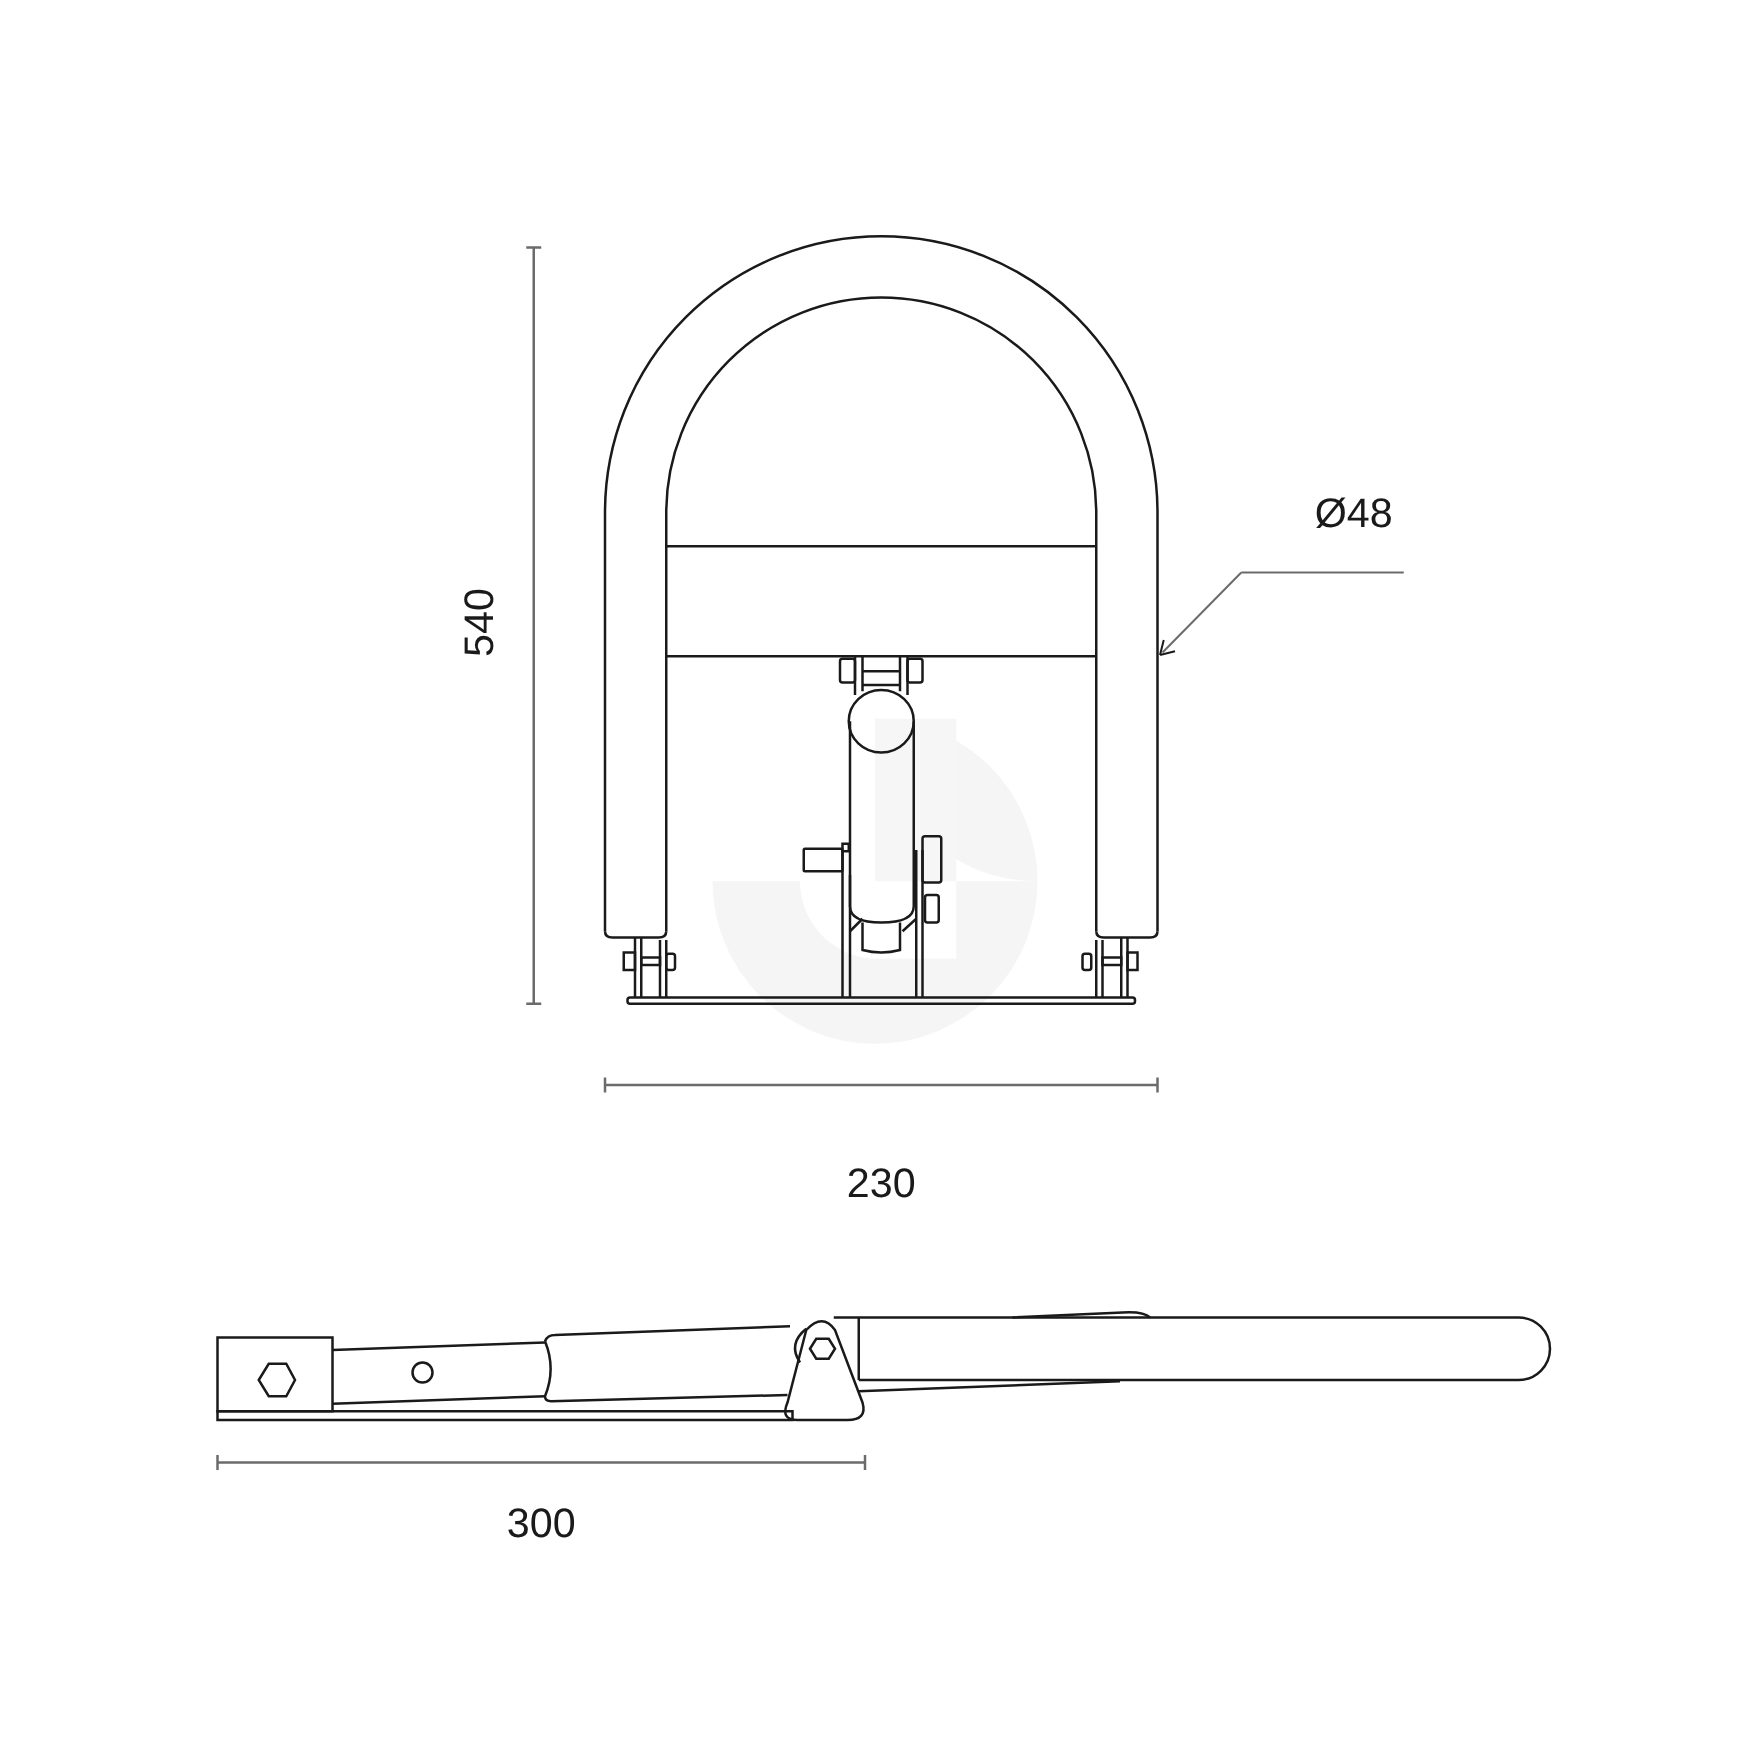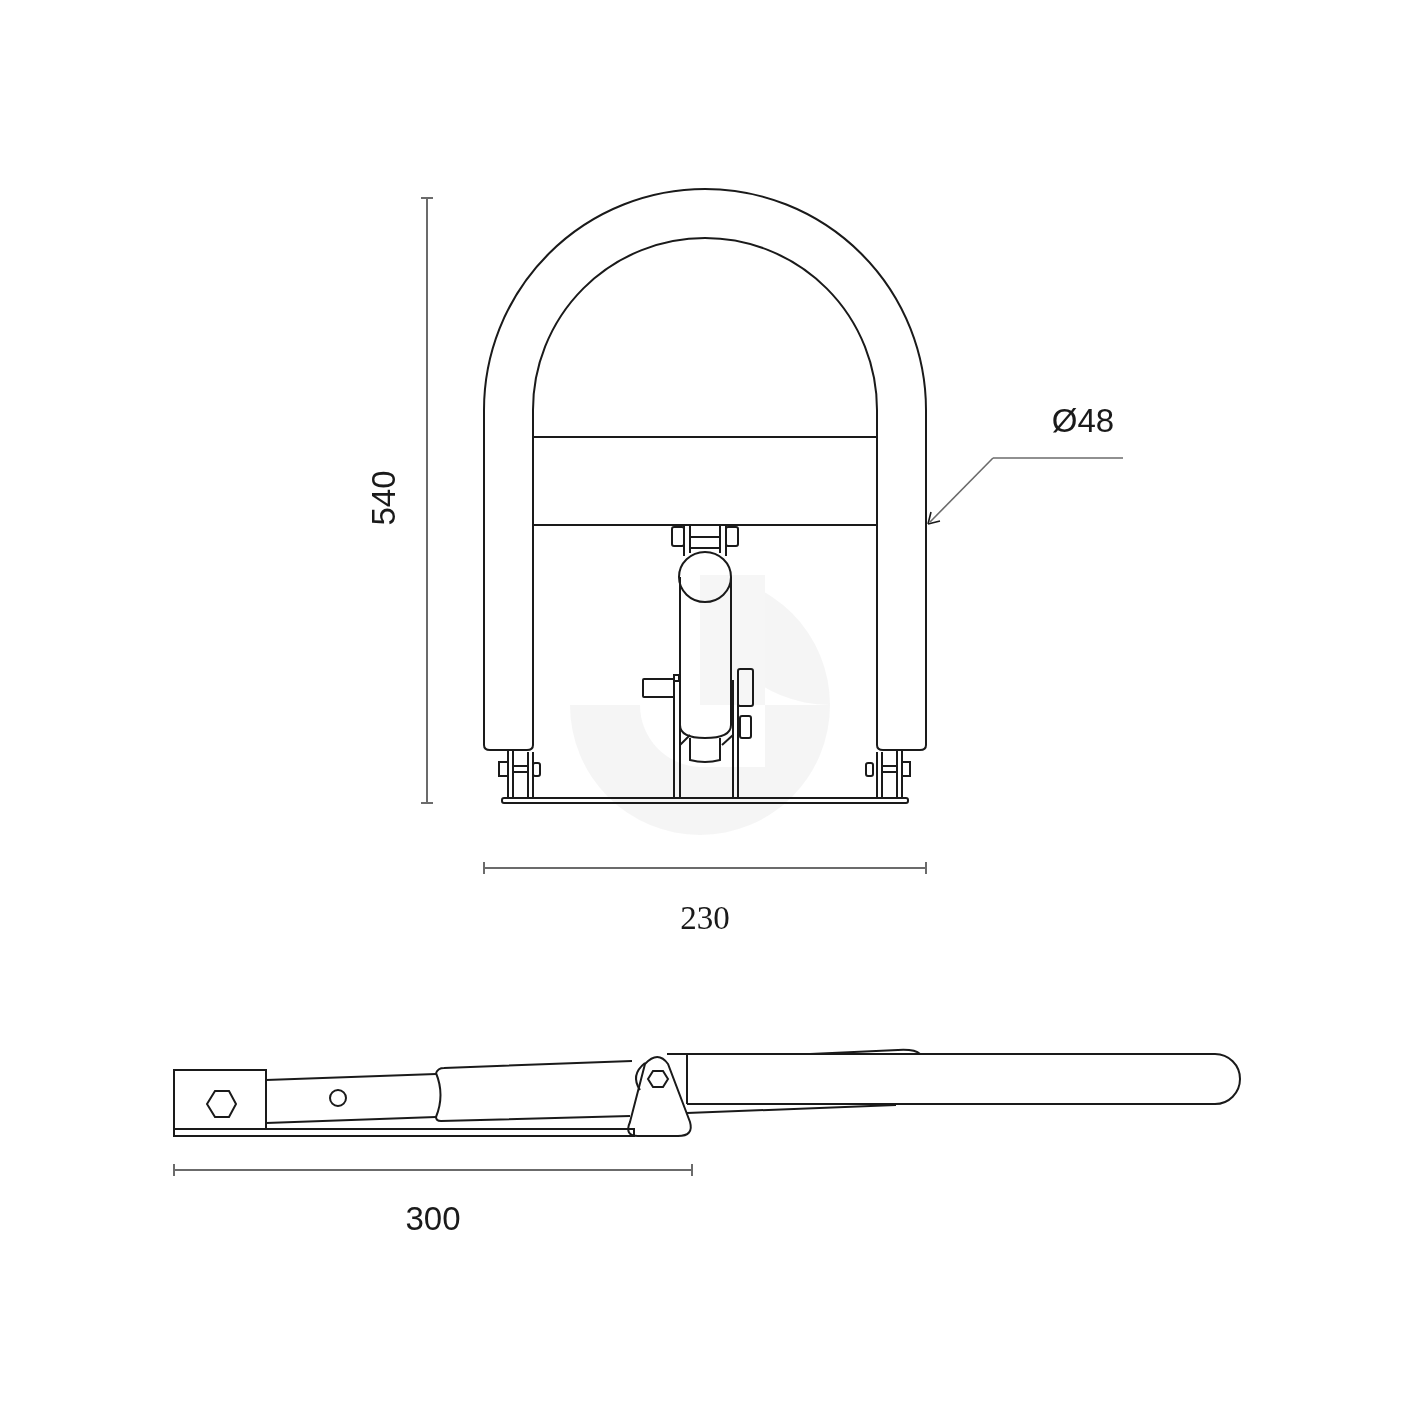--- a/index.html
+++ b/index.html
@@ -2,23 +2,23 @@
 <html><head>
 <meta charset="utf-8">
 <style>
   html, body { margin: 0; padding: 0; background: #ffffff; }
   body { width: 1406px; height: 1406px; position: relative; overflow: hidden;
          font-family: "Liberation Sans", sans-serif; }
   #drawing { position: absolute; left: 0; top: 0; width: 1406px; height: 1406px; }
   .dim-label { position: absolute; color: #1a1a1a; font-family: "Liberation Sans", sans-serif;
                font-size: 33px; line-height: 1; white-space: nowrap; }
   #dim-height-label { left: 383px; top: 498px; transform: translate(-50%, -50%) rotate(-90deg); }
-  #dim-width-label { left: 705px; top: 918px; transform: translate(-50%, -50%); font-family: Liberation Serif, serif; }
+  #dim-width-label { left: 705px; top: 946px; transform: translate(-50%, -50%); }
   #dim-length-label { left: 433px; top: 1218px; transform: translate(-50%, -50%); }
-  #dim-diameter-label { left: 1083px; top: 420px; transform: translate(-50%, -50%); }
+  #dim-diameter-label { left: 1083px; top: 410px; transform: translate(-50%, -50%); }
 </style>
 </head>
 <body>
 
 <svg id="drawing" viewBox="0 0 1406 1406" xmlns="http://www.w3.org/2000/svg">
 
   <g fill="#f4f4f4" stroke="none">
     <path d="M 700 575 A 130 130 0 1 1 570 705 L 640 705 A 62 62 0 0 0 700 767 L 765 767 L 765 705 L 830 705 A 130 130 0 0 1 700 575 Z" opacity="0.9"></path>
     <rect x="700" y="575" width="65" height="130" fill="#f6f6f6"></rect>
   </g>

